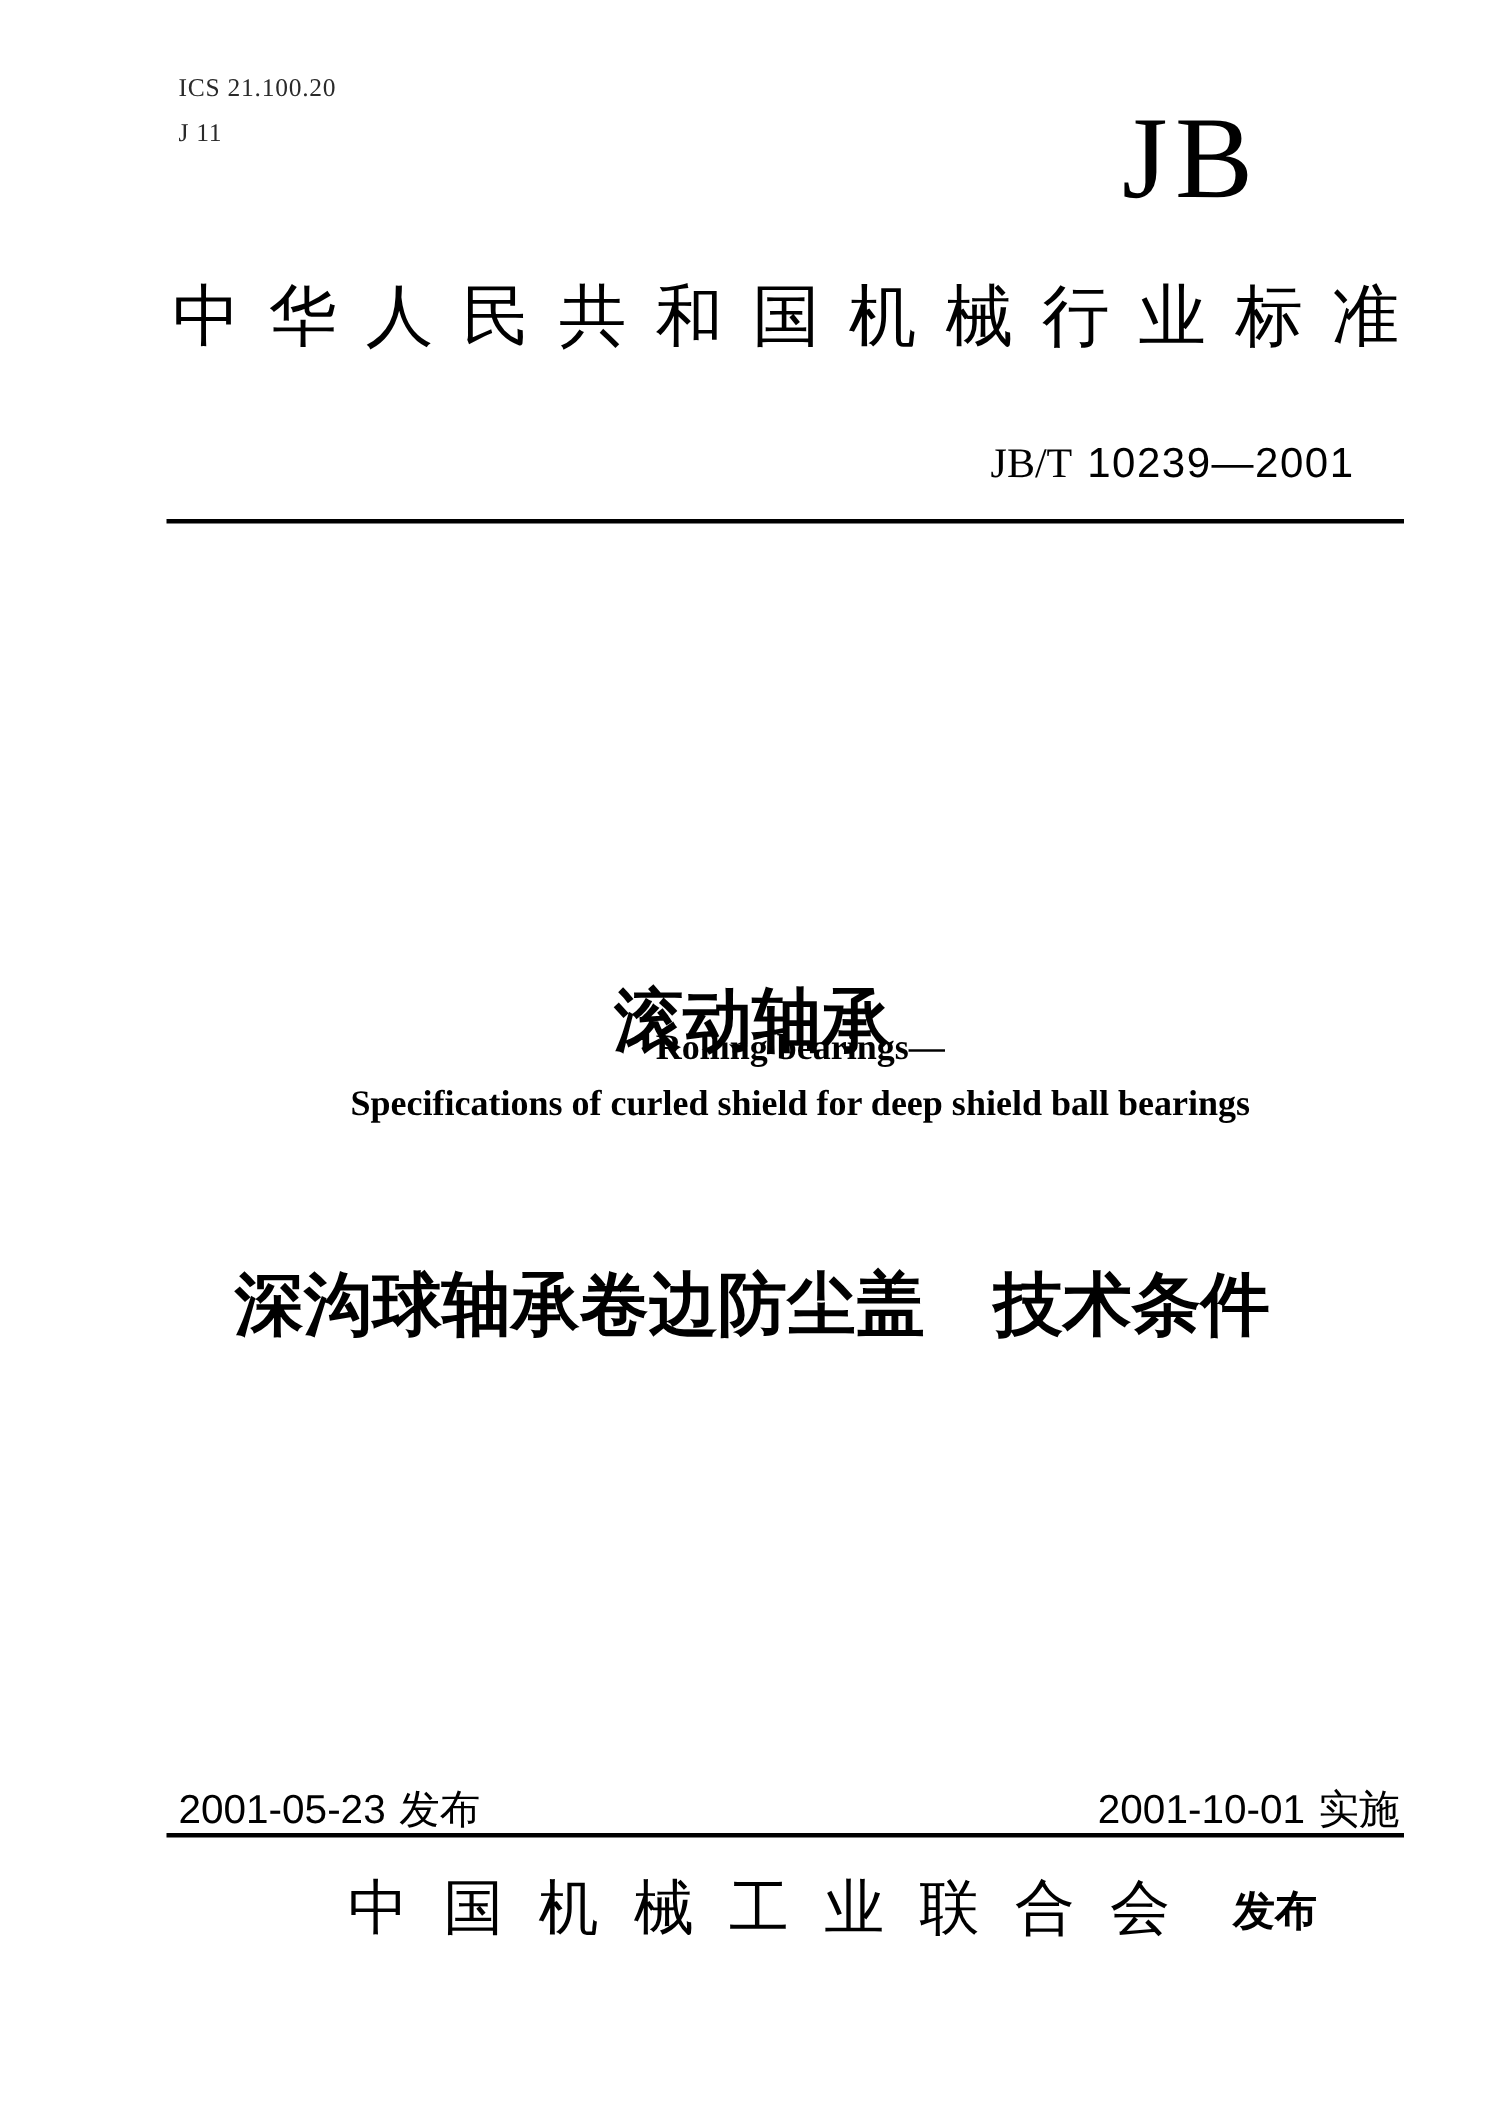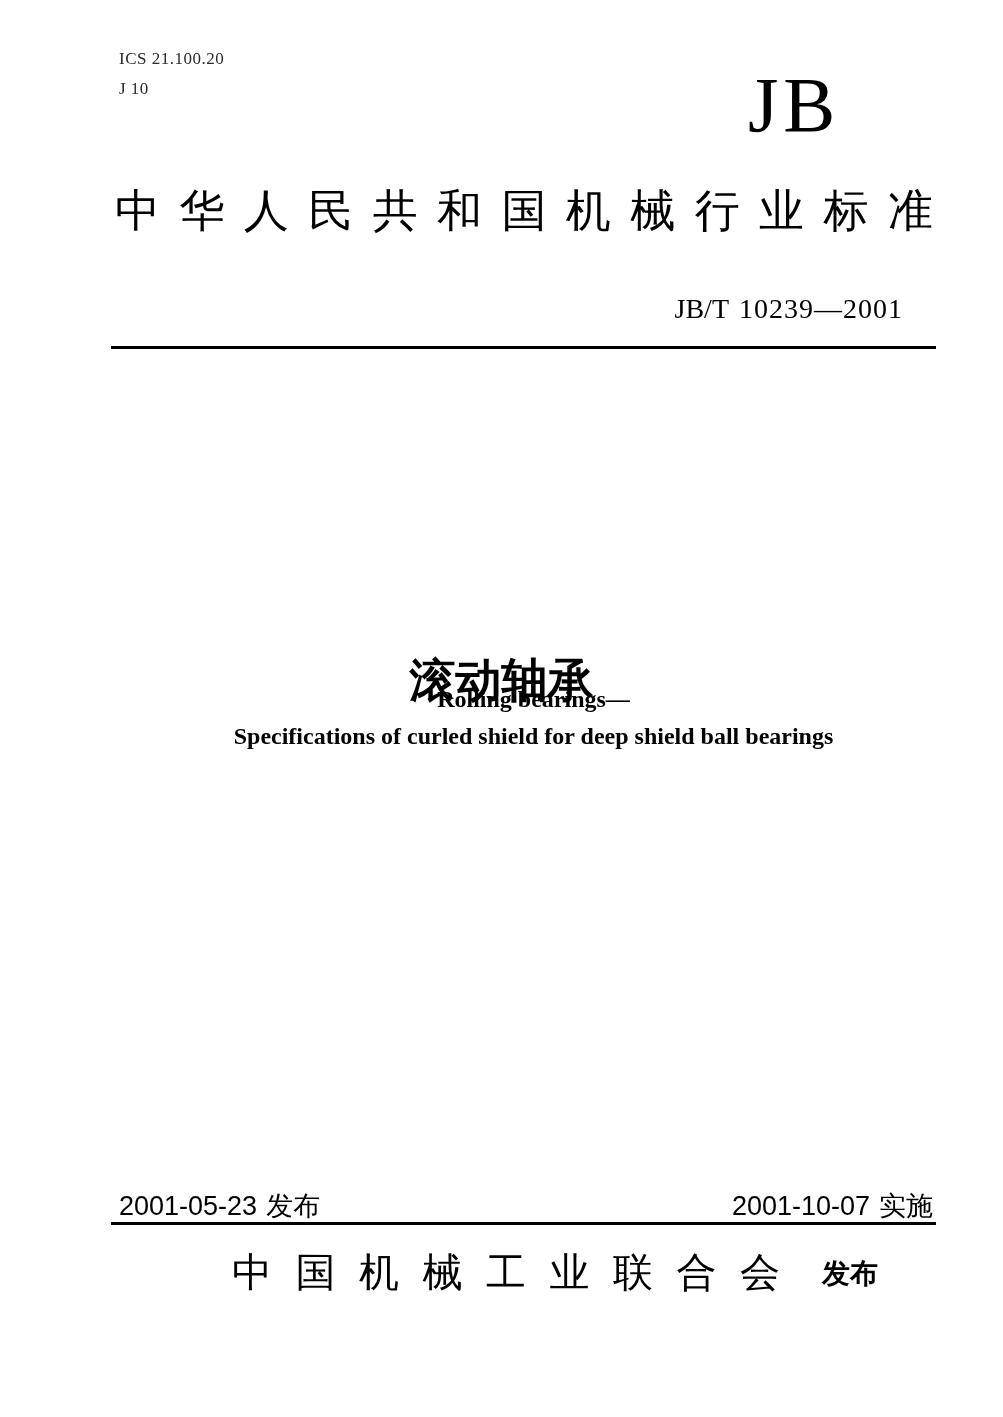--- a/index.html
+++ b/index.html
@@ -63,21 +63,21 @@
     font-size: 28px;
     line-height: 1.1;
     white-space: nowrap;
   }
   .code-prefix {
     font-family: "Liberation Serif", serif;
     font-weight: normal;
     margin-right: 10px;
   }
   .code-number {
-    font-family: Liberation Serif, serif;
+    font-family: Liberation Sans, sans-serif;
     letter-spacing: 1px;
   }
 
   .rule {
     position: absolute;
     left: 111px;
     width: 825px;
     height: 3px;
     background: #000000;
   }
@@ -151,21 +151,21 @@
     line-height: 1;
   }
 </style>
 </head>
 <body>
 
 <div class="page">
 
   <div class="ics-block">
     <div>ICS 21.100.20</div>
-    <div>J 10</div>
+    <div>J 11</div>
   </div>
 
   <div class="jb-logo">JB</div>
 
   <div class="national-title">
       <span>中</span>
       <span>华</span>
       <span>人</span>
       <span>民</span>
       <span>共</span>
@@ -180,33 +180,34 @@
     </div>
 
   <div class="std-code">
     <span class="code-prefix">JB/T</span><span class="code-number">10239—2001</span>
   </div>
 
   <div class="rule rule-top"></div>
 
   <div class="title-zh">
     <div>滚动轴承</div>
+    <div>深沟球轴承卷边防尘盖　技术条件</div>
   </div>
 
   <div class="title-en">
     <div>Rolling bearings—</div>
     <div>Specifications of curled shield for deep shield ball bearings</div>
   </div>
 
   <div class="date-row">
     <div class="date-group">
       <span>2001-05-23</span><span class="zh-label">发布</span>
     </div>
     <div class="date-group">
-      <span>2001-10-07</span><span class="zh-label">实施</span>
+      <span>2001-10-01</span><span class="zh-label">实施</span>
     </div>
   </div>
 
   <div class="rule rule-bottom"></div>
 
   <div class="publisher">
       <span>中</span>
       <span>国</span>
       <span>机</span>
       <span>械</span>

